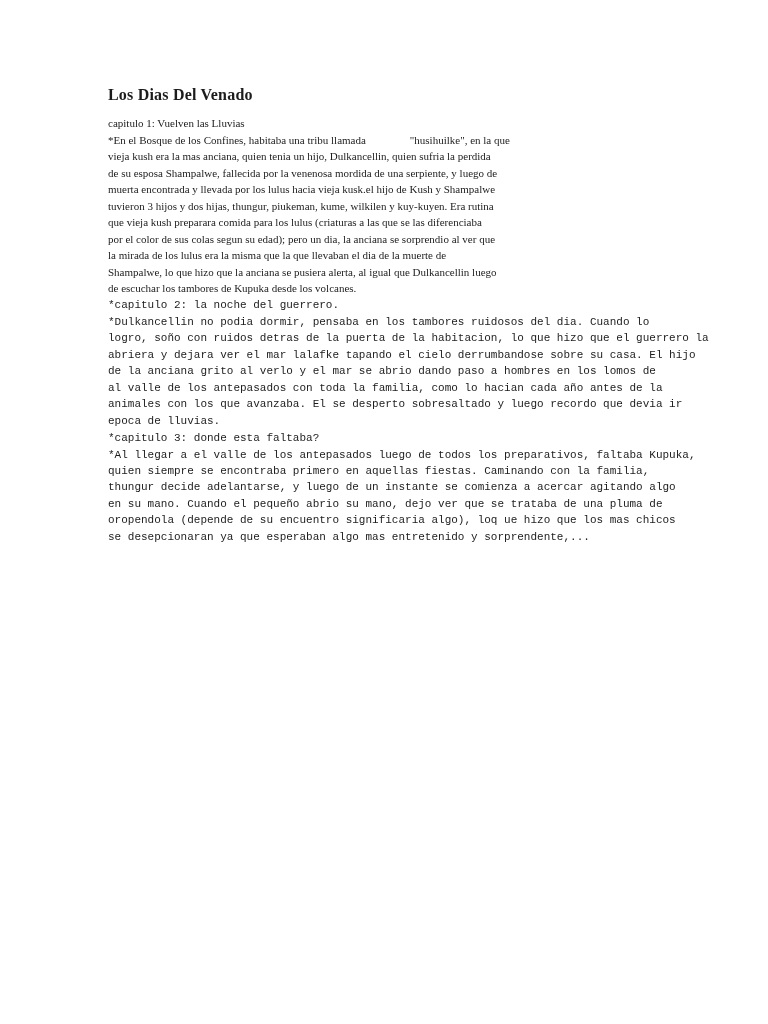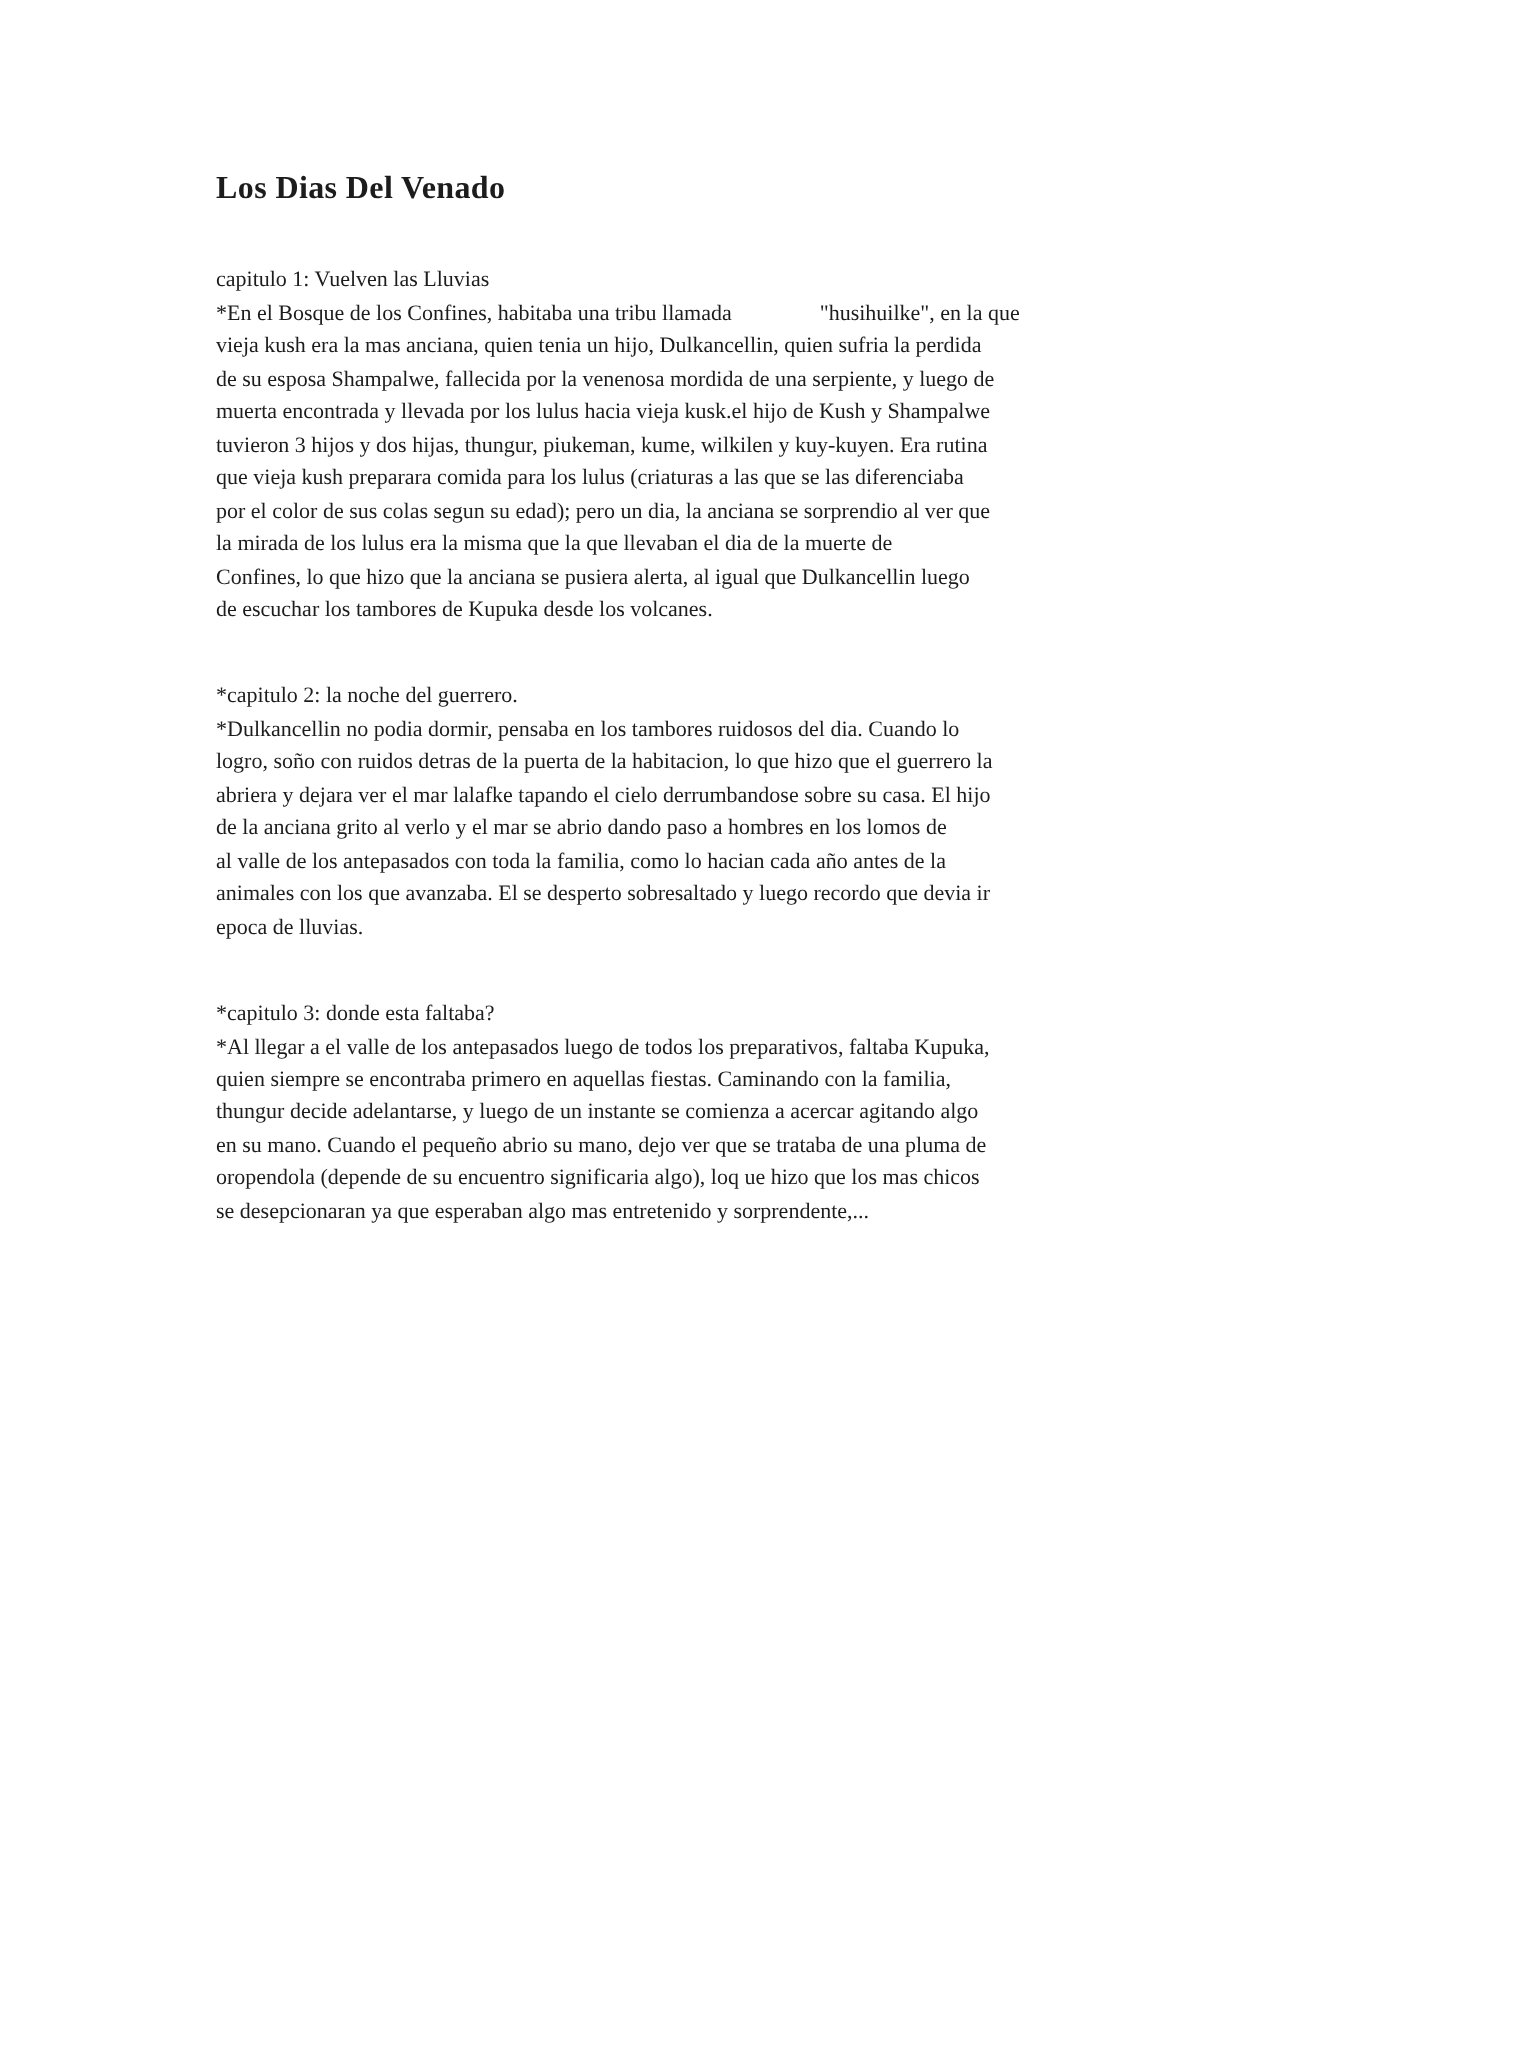--- a/index.html
+++ b/index.html
@@ -19,26 +19,27 @@
   .doc {
     position: absolute;
     left: 108px;
     top: 87px;
     width: 566px;
   }
   .doc-title {
     font-size: 16px;
     font-weight: bold;
     line-height: 16.45px;
-    margin: 0 0 29px 0;
+    margin: 0 0 12px 0;
     letter-spacing: 0.2px;
     white-space: pre;
   }
   .section + .section {
-    margin-top: 27px;
+    margin-top: 1px;
+    font-family: Liberation Mono, monospace;
   }
   .heading, .line {
     font-size: 11px;
     line-height: 16.45px;
     white-space: pre;
   }
 </style>
 </head>
 <body>
 
@@ -49,21 +50,21 @@
         <div class="section">
           <div class="heading">capitulo 1: Vuelven las Lluvias</div>
           <div class="line">*En el Bosque de los Confines, habitaba una tribu llamada&nbsp;&nbsp;&nbsp;&nbsp;&nbsp;&nbsp;&nbsp;&nbsp;&nbsp;&nbsp;&nbsp;&nbsp;&nbsp;&nbsp;&nbsp;&nbsp;"husihuilke", en la que</div>
           <div class="line">vieja kush era la mas anciana, quien tenia un hijo, Dulkancellin, quien sufria la perdida</div>
           <div class="line">de su esposa Shampalwe, fallecida por la venenosa mordida de una serpiente, y luego de</div>
           <div class="line">muerta encontrada y llevada por los lulus hacia vieja kusk.el hijo de Kush y Shampalwe</div>
           <div class="line">tuvieron 3 hijos y dos hijas, thungur, piukeman, kume, wilkilen y kuy-kuyen. Era rutina</div>
           <div class="line">que vieja kush preparara comida para los lulus (criaturas a las que se las diferenciaba</div>
           <div class="line">por el color de sus colas segun su edad); pero un dia, la anciana se sorprendio al ver que</div>
           <div class="line">la mirada de los lulus era la misma que la que llevaban el dia de la muerte de</div>
-          <div class="line">Confines, lo que hizo que la anciana se pusiera alerta, al igual que Dulkancellin luego</div>
+          <div class="line">Shampalwe, lo que hizo que la anciana se pusiera alerta, al igual que Dulkancellin luego</div>
           <div class="line">de escuchar los tambores de Kupuka desde los volcanes.</div>
         </div>
         <div class="section">
           <div class="heading">*capitulo 2: la noche del guerrero.</div>
           <div class="line">*Dulkancellin no podia dormir, pensaba en los tambores ruidosos del dia. Cuando lo</div>
           <div class="line">logro, soño con ruidos detras de la puerta de la habitacion, lo que hizo que el guerrero la</div>
           <div class="line">abriera y dejara ver el mar lalafke tapando el cielo derrumbandose sobre su casa. El hijo</div>
           <div class="line">de la anciana grito al verlo y el mar se abrio dando paso a hombres en los lomos de</div>
           <div class="line">al valle de los antepasados con toda la familia, como lo hacian cada año antes de la</div>
           <div class="line">animales con los que avanzaba. El se desperto sobresaltado y luego recordo que devia ir</div>

